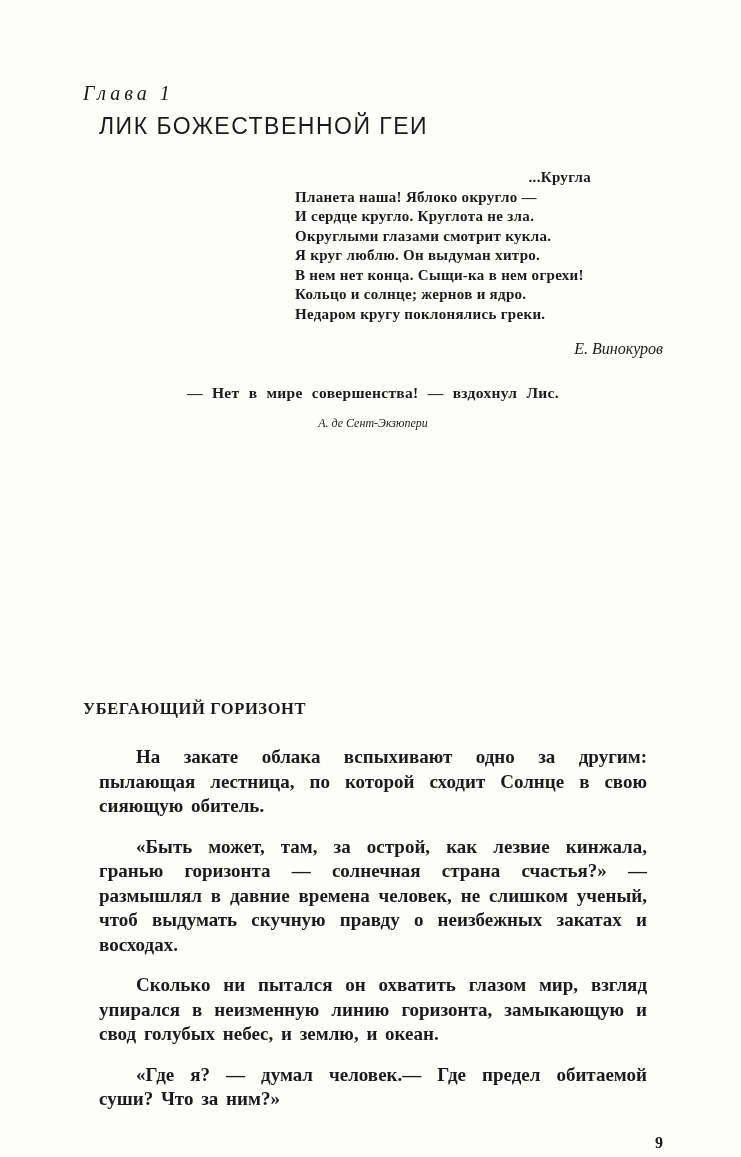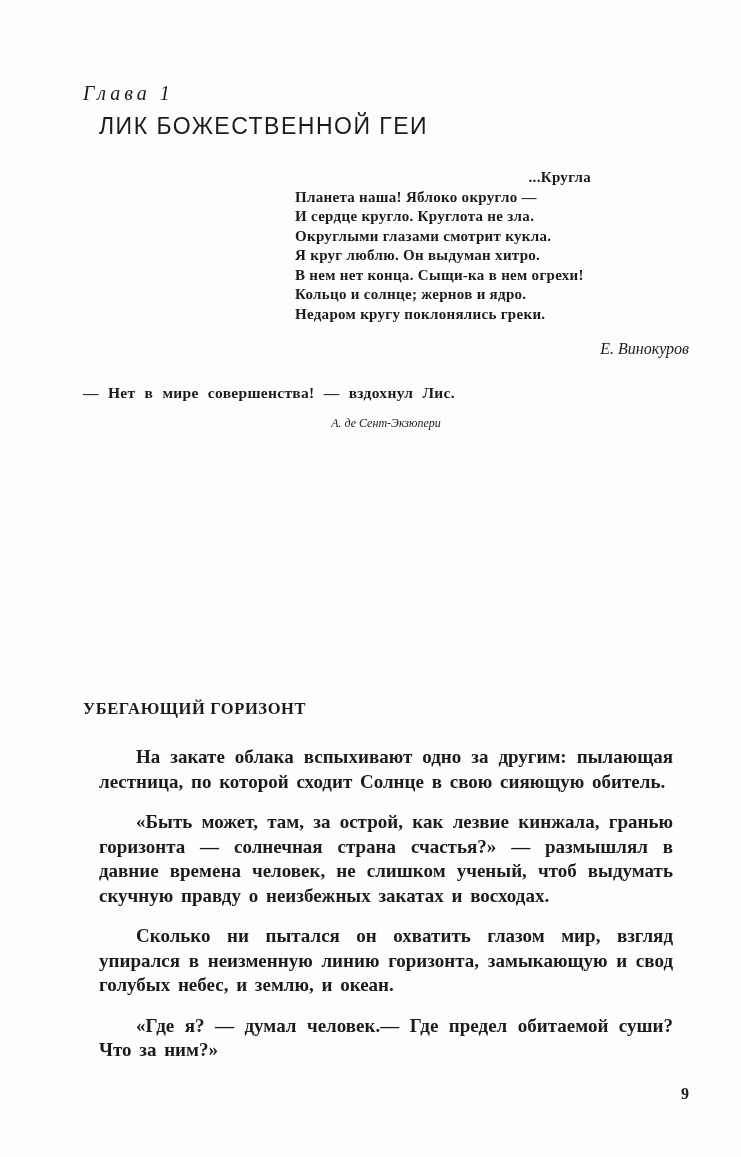--- a/index.html
+++ b/index.html
@@ -8,21 +8,21 @@
     background: #fdfdfb;
   }
   .page {
     position: relative;
     width: 741px;
     height: 1157px;
     box-sizing: border-box;
     background: #fdfdfb;
     color: #1b1b1b;
     font-family: "Liberation Serif", serif;
-    padding: 82px 52px 0 83px;
+    padding: 82px 78px 0 83px;
     overflow: hidden;
   }
   .chapter-label {
     font-style: italic;
     font-size: 20px;
     letter-spacing: 4px;
   }
   .chapter-title {
     font-family: "Liberation Sans", sans-serif;
     font-weight: normal;
@@ -45,21 +45,21 @@
   }
   .poem-author {
     font-style: italic;
     font-size: 16px;
     text-align: right;
     margin-top: 16px;
   }
   .quote {
     font-weight: bold;
     font-size: 15.5px;
-    text-align: left;
+    text-align: center;
     word-spacing: 5px;
     letter-spacing: 0.3px;
     margin-top: 26px;
   }
   .quote-author {
     font-style: italic;
     font-size: 12px;
     text-align: center;
     margin-top: 14px;
   }

